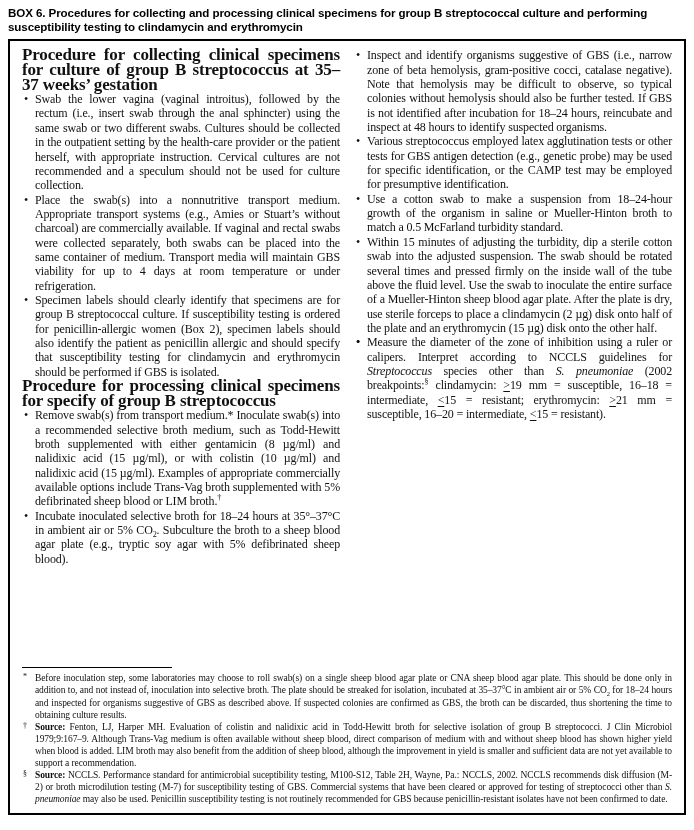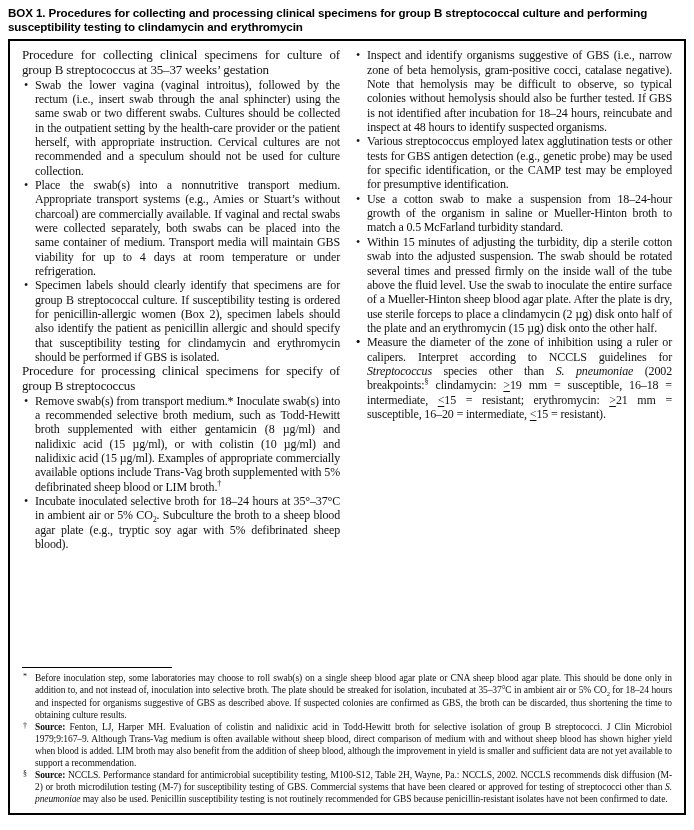--- a/index.html
+++ b/index.html
@@ -17,21 +17,21 @@
     margin:0 8px;border:2px solid #000;box-sizing:border-box;
     height:776px;padding:7px 12px 8px 12px;
     display:flex;flex-direction:column;overflow:hidden;
   }
   .columns{display:flex;gap:14px;flex:0 1 auto;min-height:0;}
   .col{
     flex:1 1 0;font-size:12px;line-height:14.35px;
     text-align:justify;letter-spacing:-0.15px;
   }
   .heading{
-    font-weight:normal;font-size:13px;line-height:14.6px;
+    font-weight:bold;font-size:17px;line-height:14.6px;
     text-align:justify;
   }
   .bullet{position:relative;padding-left:13px;}
   .bullet .marker{position:absolute;left:2px;top:0;}
   sup{font-size:68%;line-height:0;}
   sub{font-size:68%;line-height:0;}
   u{text-decoration:underline;text-underline-offset:1.5px;}
   .footnotes{
     margin-top:auto;font-size:9.5px;line-height:12.1px;
     text-align:justify;letter-spacing:-0.1px;
@@ -39,21 +39,21 @@
   .fn-rule{width:150px;border-top:1.5px solid #000;margin:0 0 4px 0;}
   .footnote{position:relative;padding-left:13px;}
   .footnote .fn-marker{
     position:absolute;left:1px;top:-1px;font-size:8px;
   }
 </style>
 </head>
 <body>
 
 <div class="page">
-  <div class="box-title">BOX 1. Procedures for collecting and processing clinical specimens for group B streptococcal culture and performing susceptibility testing to clindamycin and erythromycin</div>
+  <div class="box-title">BOX 6. Procedures for collecting and processing clinical specimens for group B streptococcal culture and performing susceptibility testing to clindamycin and erythromycin</div>
 
   <div class="box">
     <div class="columns">
       <div class="col">
           <div class="heading">Procedure for collecting clinical specimens for culture of group B streptococcus at 35–37 weeks’ gestation</div>
           <div class="bullet"><span class="marker">•</span><span class="btext">Swab the lower vagina (vaginal introitus), followed by the rectum (i.e., insert swab through the anal sphincter) using the same swab or two different swabs. Cultures should be collected in the outpatient setting by the health-care provider or the patient herself, with appropriate instruction. Cervical cultures are not recommended and a speculum should not be used for culture collection.</span></div>
           <div class="bullet"><span class="marker">•</span><span class="btext">Place the swab(s) into a nonnutritive transport medium. Appropriate transport systems (e.g., Amies or Stuart’s without charcoal) are commercially available. If vaginal and rectal swabs were collected separately, both swabs can be placed into the same container of medium. Transport media will maintain GBS viability for up to 4 days at room temperature or under refrigeration.</span></div>
           <div class="bullet"><span class="marker">•</span><span class="btext">Specimen labels should clearly identify that specimens are for group B streptococcal culture. If susceptibility testing is ordered for penicillin-allergic women (Box 2), specimen labels should also identify the patient as penicillin allergic and should specify that susceptibility testing for clindamycin and erythromycin should be performed if GBS is isolated.</span></div>
           <div class="heading">Procedure for processing clinical specimens for specify of group B streptococcus</div>
           <div class="bullet"><span class="marker">•</span><span class="btext">Remove swab(s) from transport medium.* Inoculate swab(s) into a recommended selective broth medium, such as Todd-Hewitt broth supplemented with either gentamicin (8 µg/ml) and nalidixic acid (15 µg/ml), or with colistin (10 µg/ml) and nalidixic acid (15 µg/ml). Examples of appropriate commercially available options include Trans-Vag broth supplemented with 5% defibrinated sheep blood or LIM broth.<sup>†</sup></span></div>

